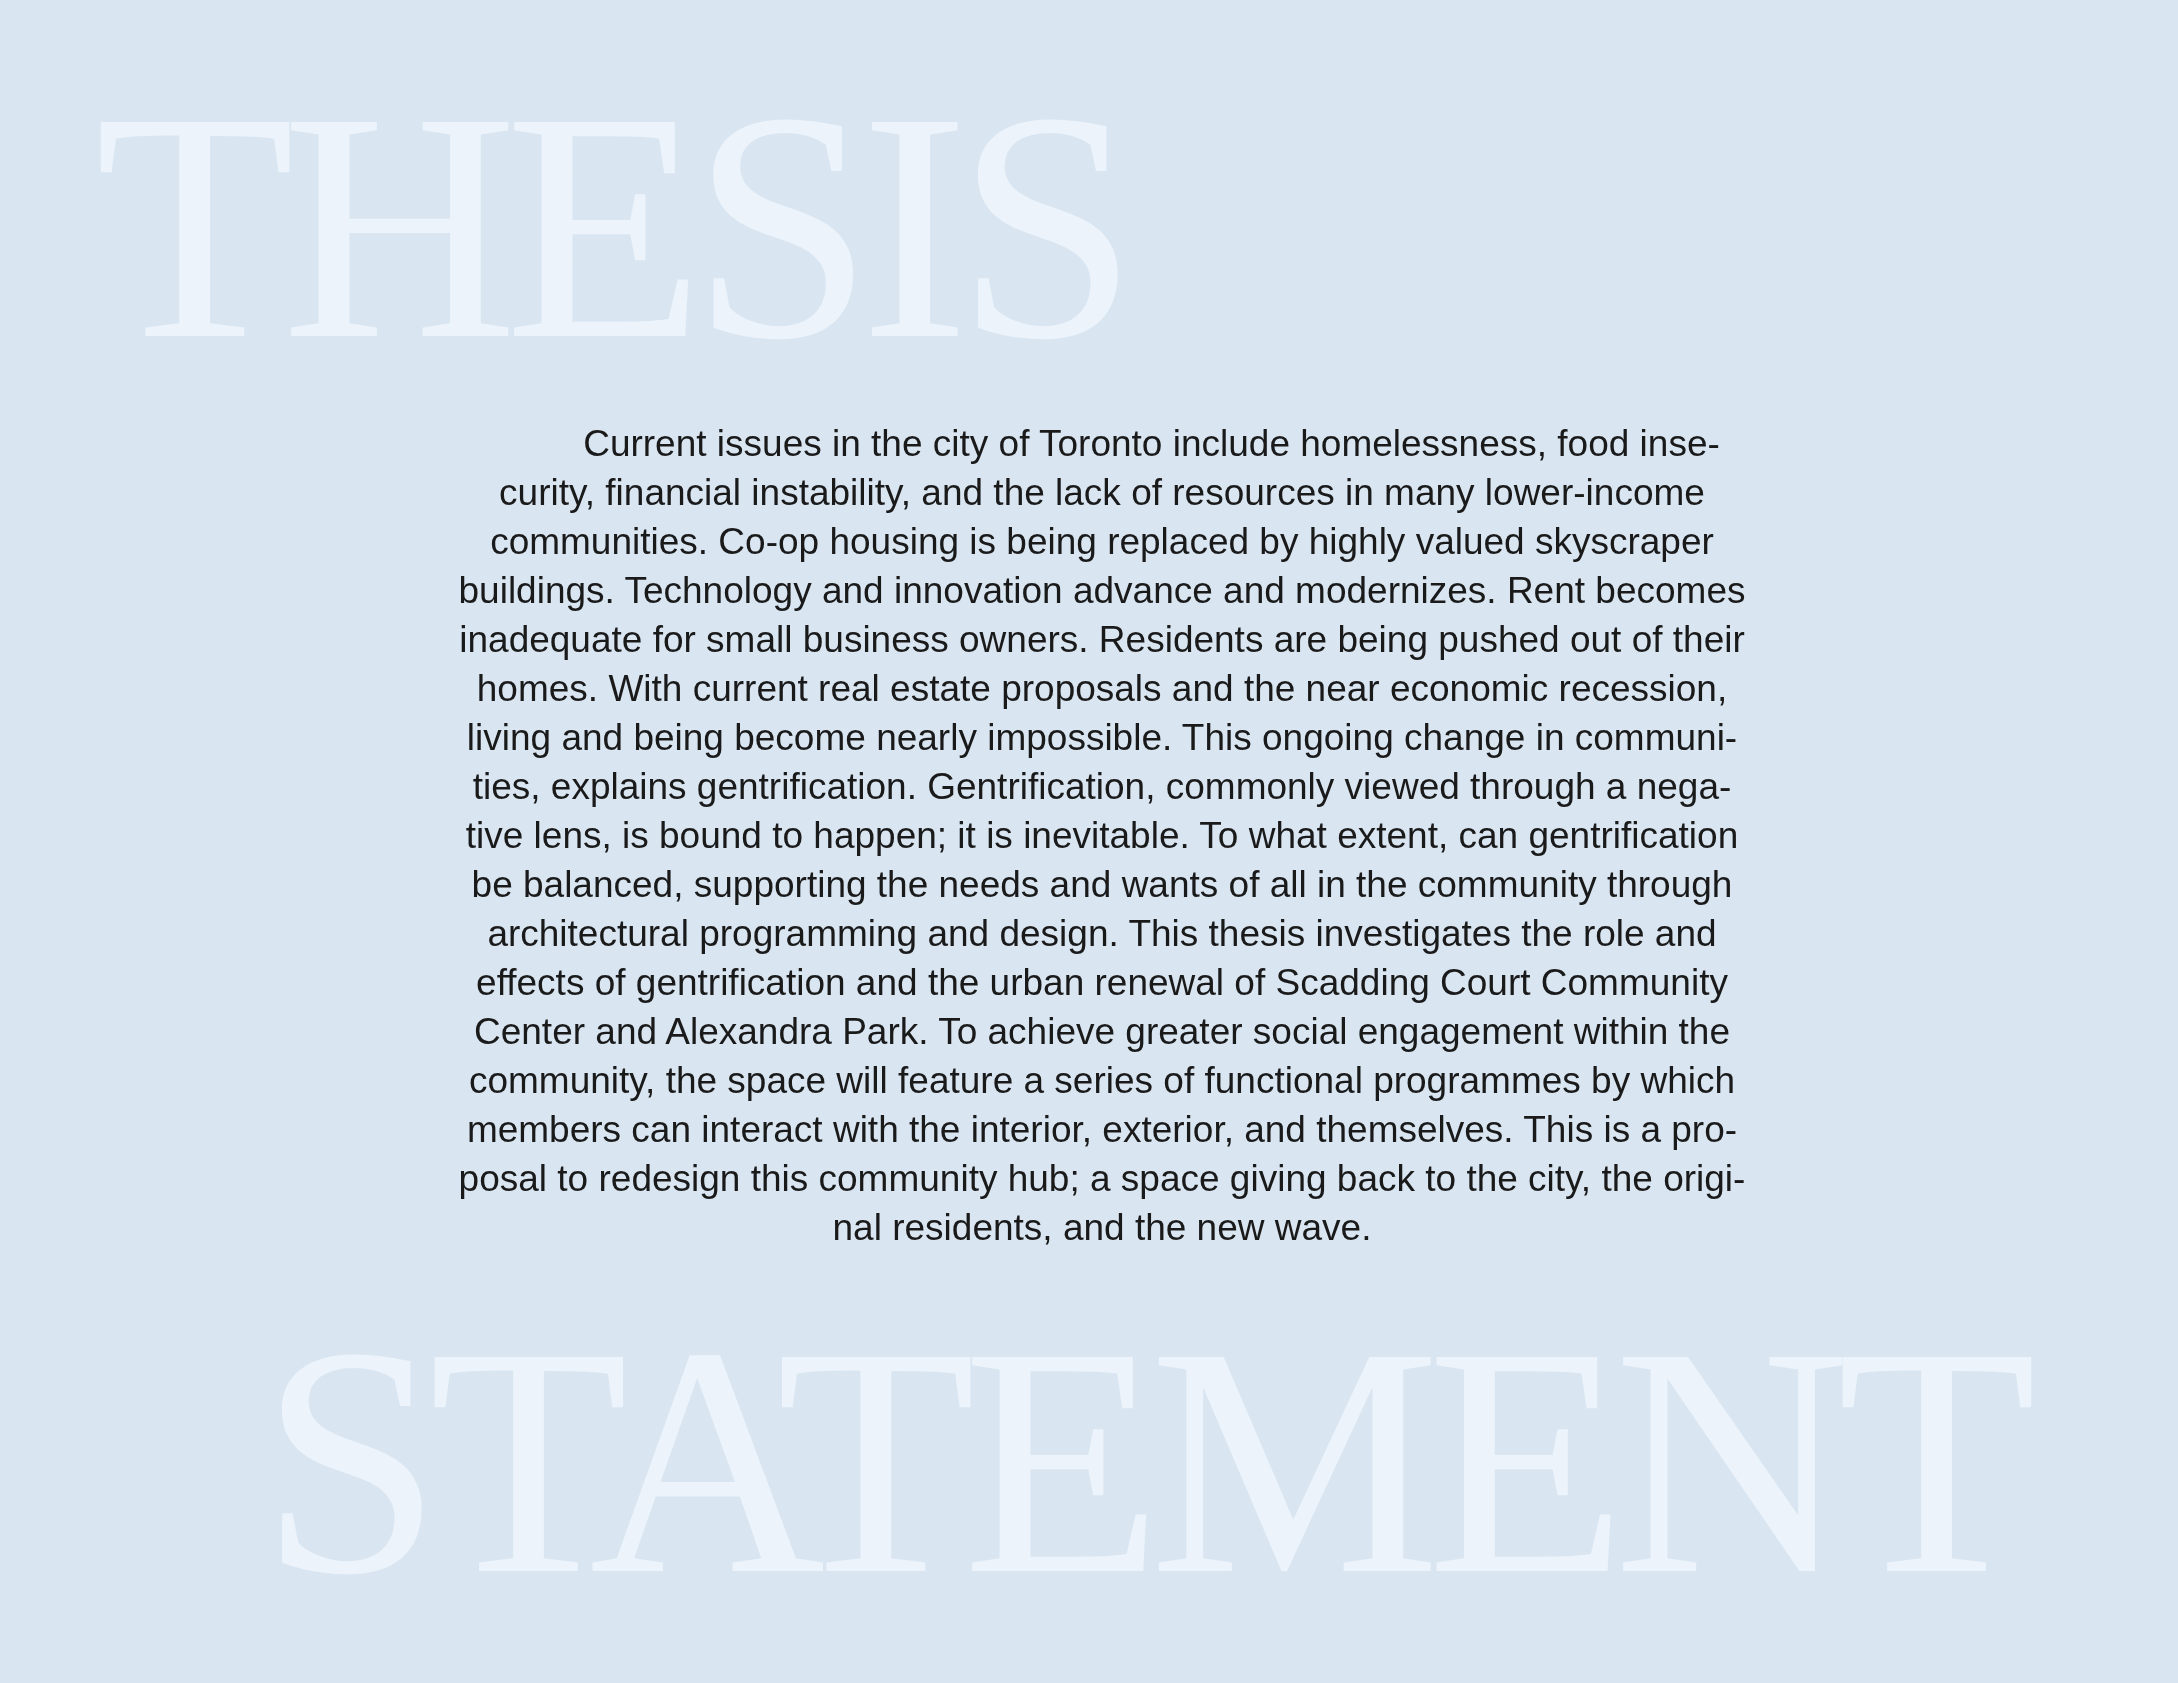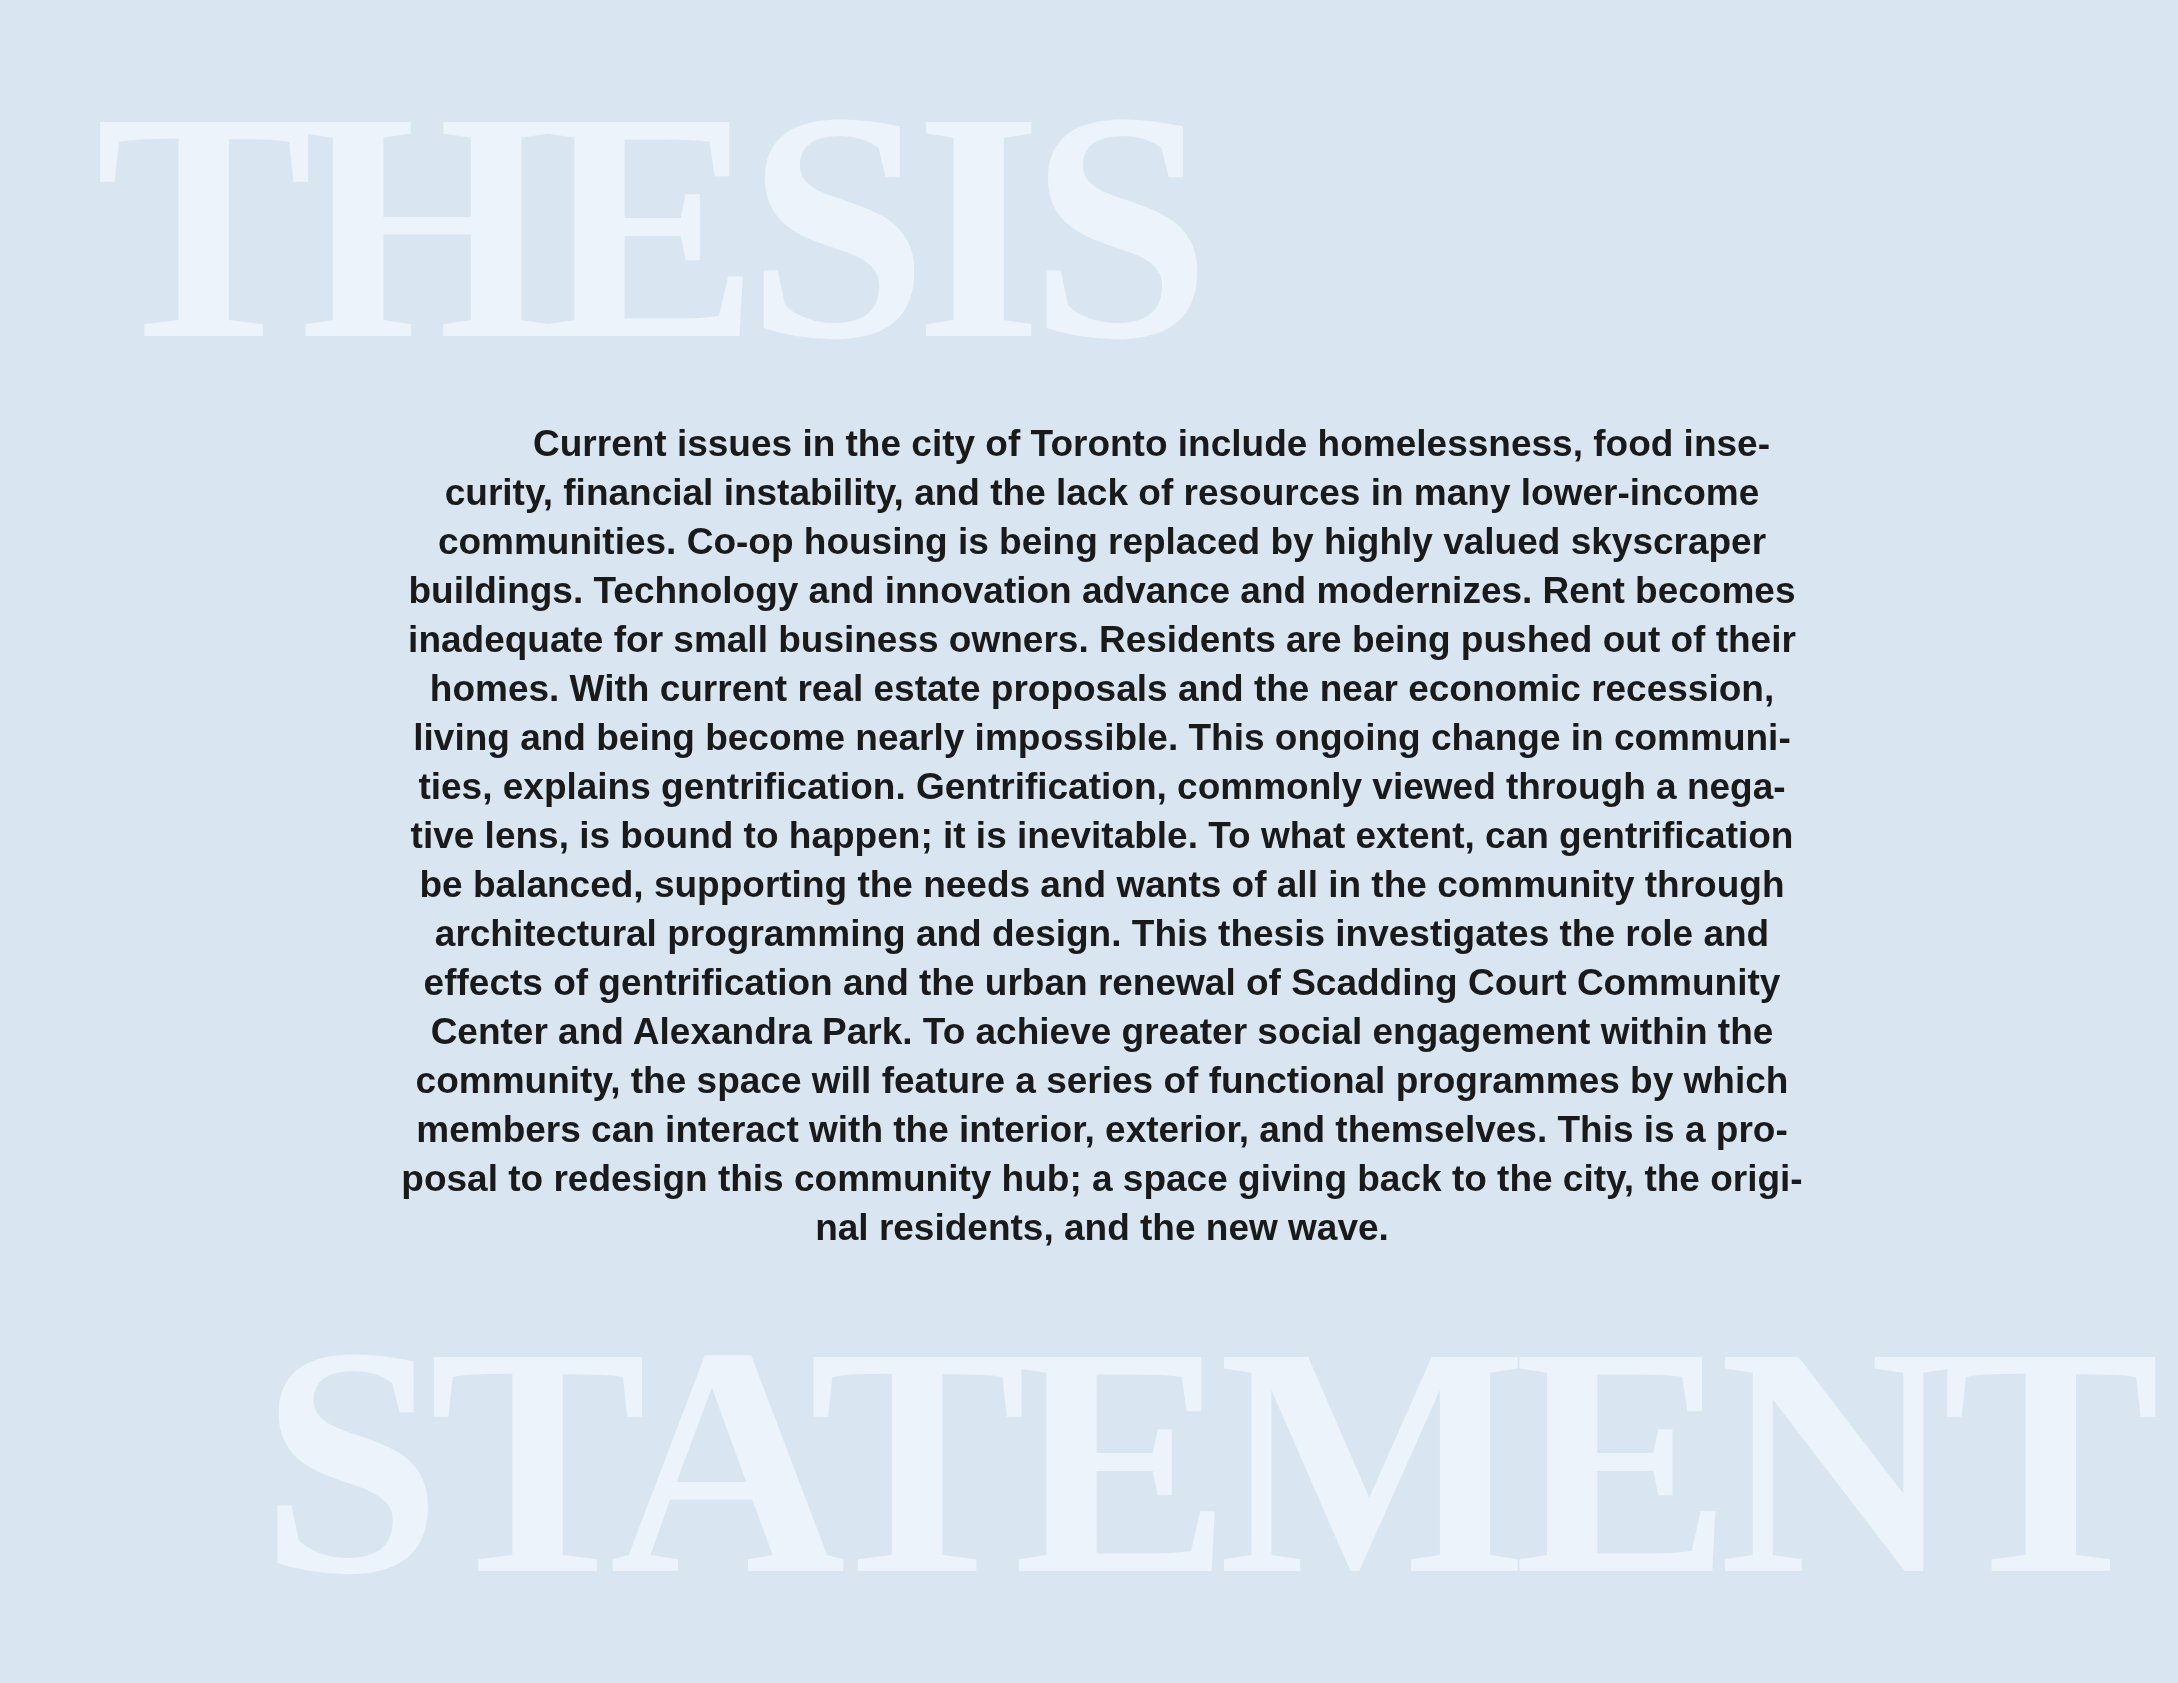--- a/index.html
+++ b/index.html
@@ -1,20 +1,20 @@
 <!DOCTYPE html>
 <html style="--bg: #d9e6f2; --watermark: #ecf3fa; --ink: #1a1a1a;"><head>
 <meta charset="utf-8">
 <style>
   :root {
     --bg: #d9e6f2;
     --watermark: #ecf3fa;
     --ink: #1a1a1a;
   }
-  * { margin: 0; padding: 0; box-sizing: border-box; font-weight: bold; }
+  * { margin: 0; padding: 0; box-sizing: border-box; }
   html, body { background: var(--bg); }
   .page {
     position: relative;
     width: 2178px;
     height: 1683px;
     background: var(--bg);
     overflow: hidden;
     font-family: "Liberation Sans", sans-serif;
   }
   .watermark {

